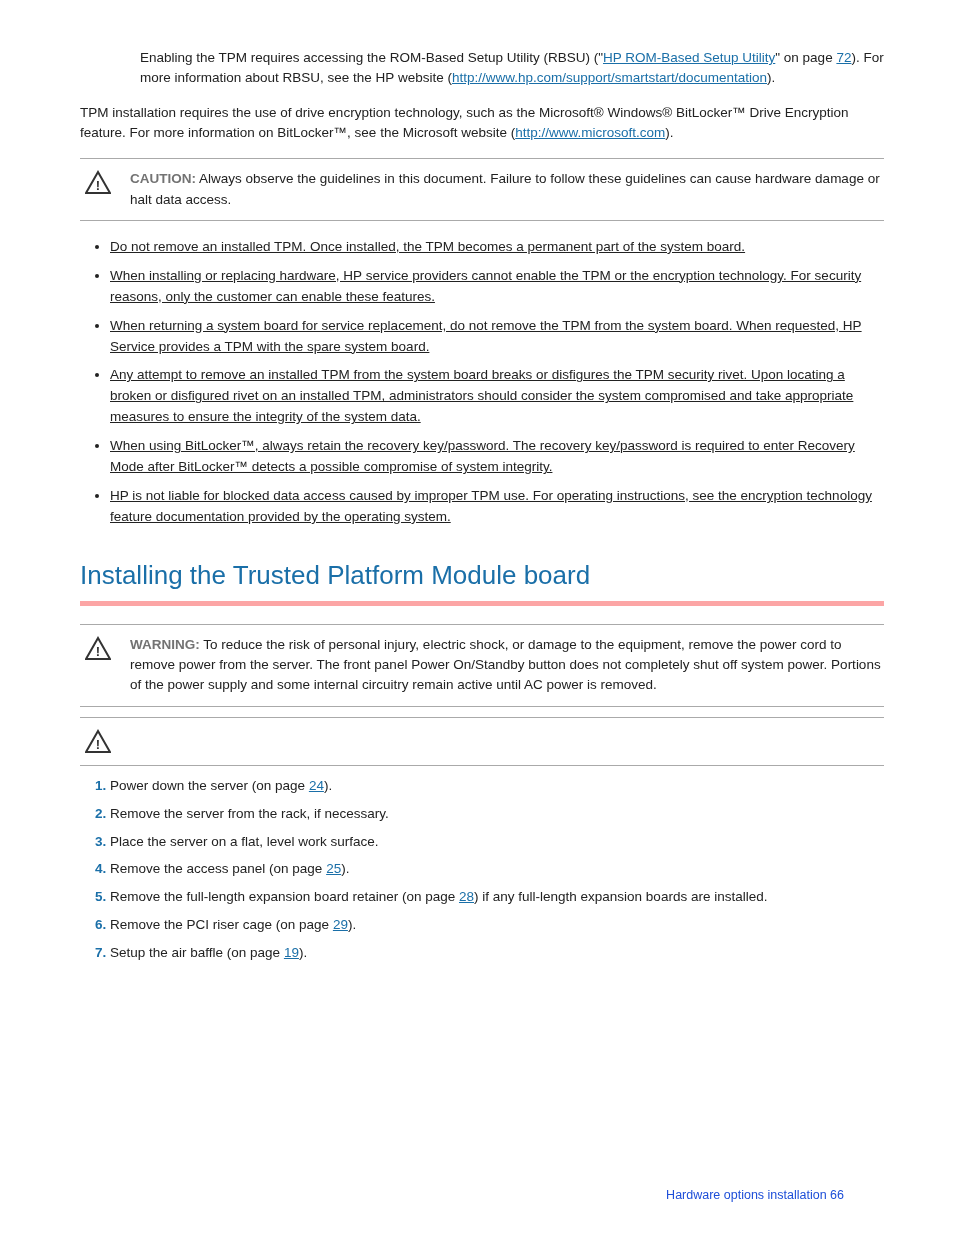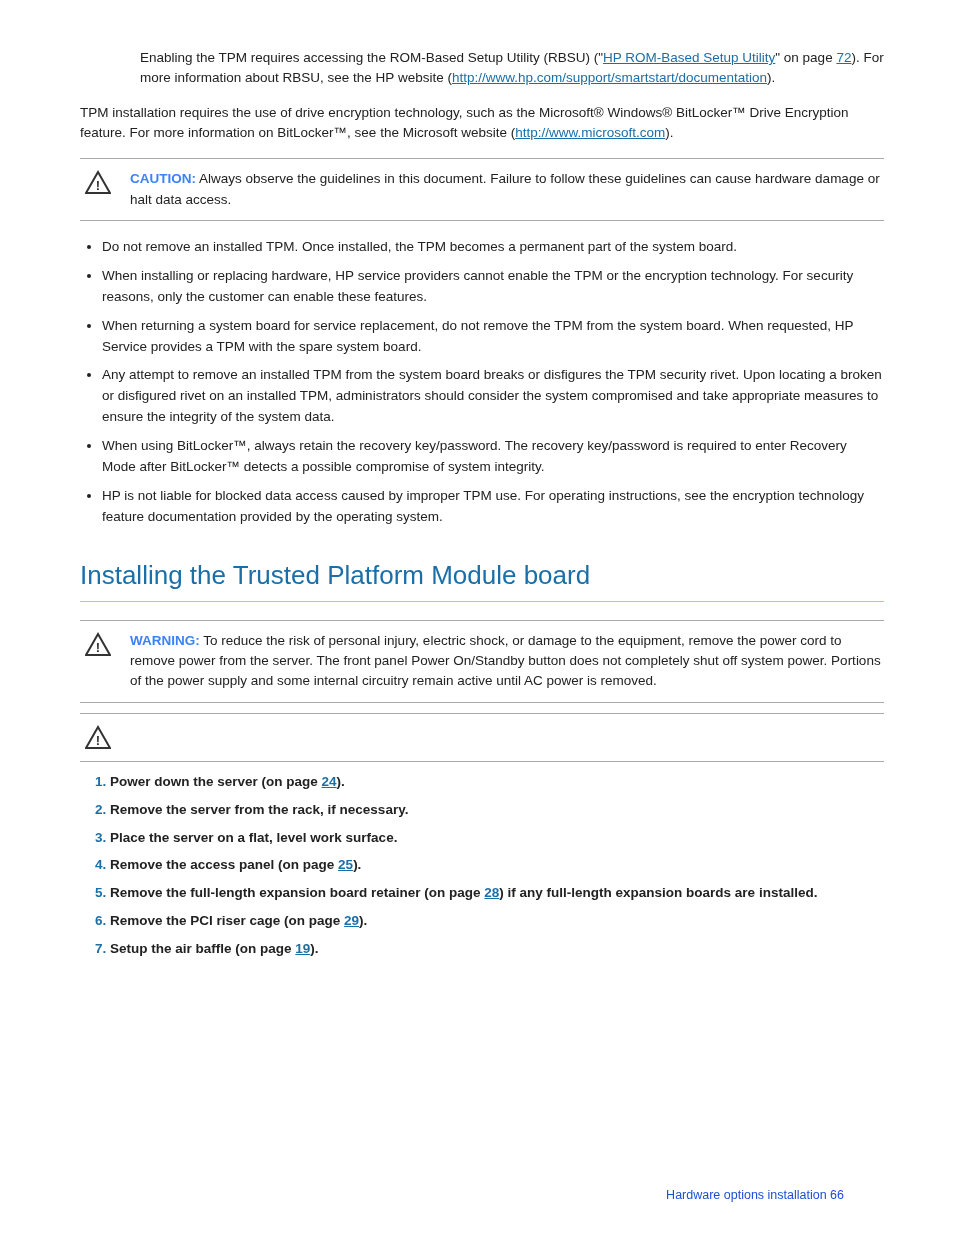--- a/index.html
+++ b/index.html
@@ -57,45 +57,45 @@
     .triangle-icon svg {
       width: 26px;
       height: 26px;
     }
     .caution-text, .warning-text {
       flex: 1;
       font-size: 13.5px;
       line-height: 1.5;
     }
     .caution-text strong, .warning-text strong {
-      color: #3b82f6;
+      color: #737373;
     }
     .guidelines-intro {
       margin-bottom: 10px;
     }
     .bullet-list {
-      margin-left: 22px;
+      margin-left: 30px;
       margin-bottom: 14px;
+      text-decoration: underline;
     }
     .bullet-list li {
       margin-bottom: 8px;
       line-height: 1.55;
     }
     .section-heading {
       font-size: 26px;
       color: #1a6fa8;
       font-weight: normal;
       margin: 28px 0 18px 0;
-      border-bottom: 1px solid #fca5a5;
+      border-bottom: 5px solid #fca5a5;
       padding-bottom: 6px;
     }
     .ordered-list {
       margin-left: 30px;
       margin-bottom: 10px;
-      font-weight: bold;
     }
     .ordered-list li {
       margin-bottom: 7px;
       line-height: 1.55;
       color: #222;
     }
     .ordered-list li::marker {
       color: #1a6fa8;
       font-weight: bold;
     }

